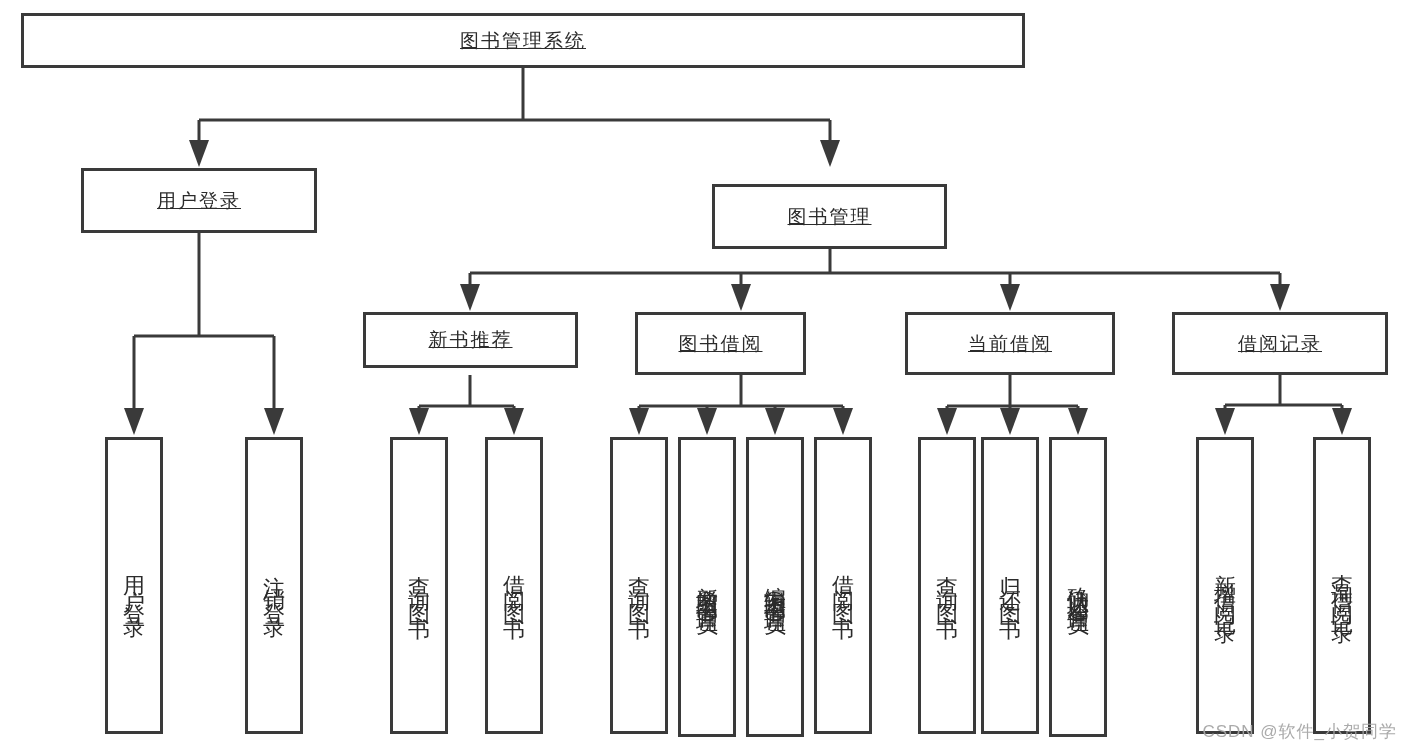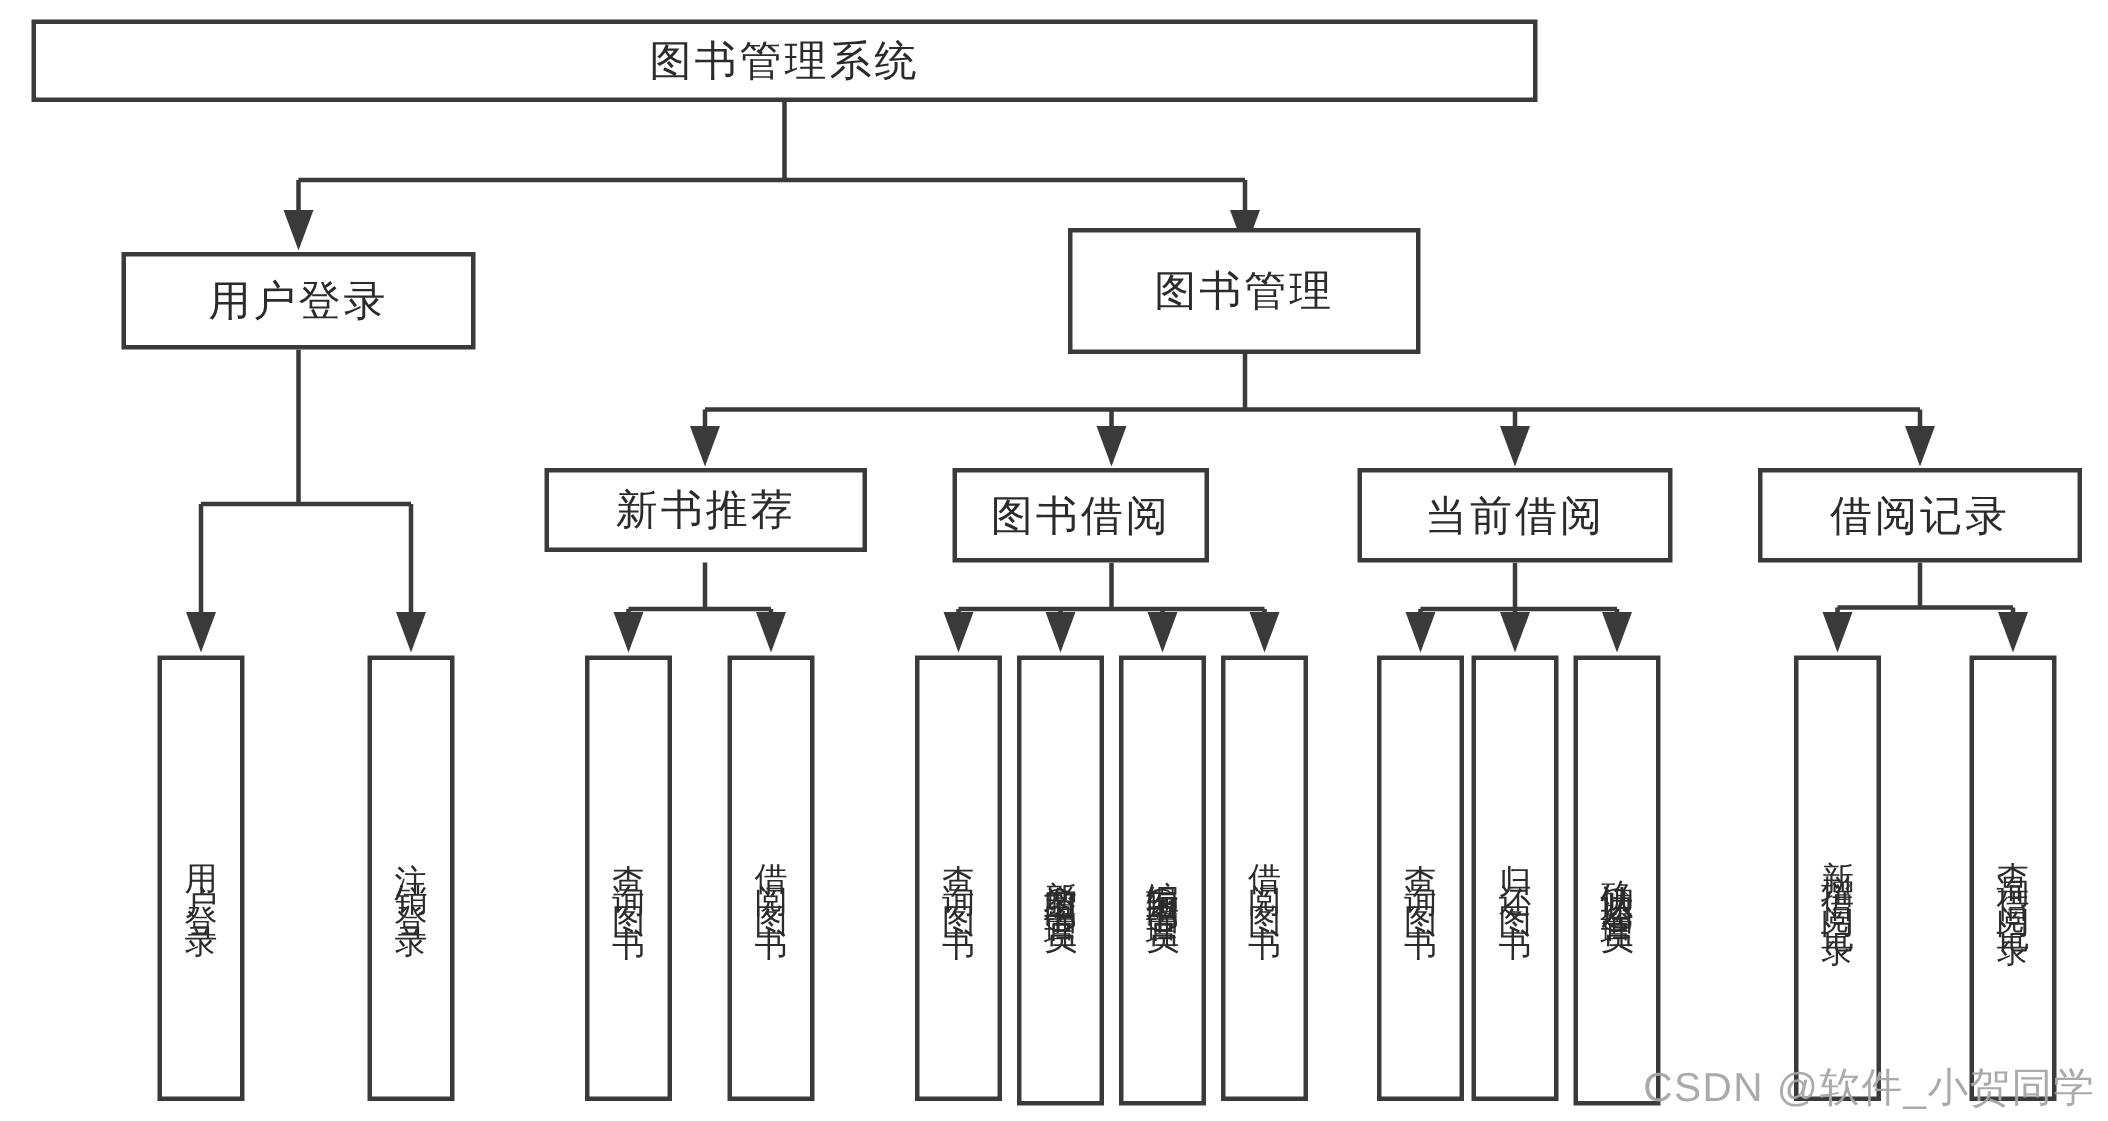--- a/index.html
+++ b/index.html
@@ -26,39 +26,40 @@
     position: absolute;
     box-sizing: border-box;
     border: 3px solid #3a3a3a;
     background: #ffffff;
     display: flex;
     align-items: center;
     justify-content: center;
     color: #2b2b2b;
   }
   .hbox {
-    font-size: 28px;
+    font-size: 19px;
     letter-spacing: 2px;
     white-space: nowrap;
+    text-decoration: underline;
   }
   .vbox .vtext {
     writing-mode: vertical-rl;
     text-orientation: mixed;
     font-size: 22px;
     line-height: 1;
     letter-spacing: 14px;
     color: #2b2b2b;
   }
   .vbox.len6 .vtext { letter-spacing: 10px; }
   .vbox.len9 .vtext { letter-spacing: 4px; }
   .watermark {
     position: absolute;
     right: 8px;
     bottom: 4px;
-    font-size: 27px;
+    font-size: 17px;
     letter-spacing: 1px;
     color: rgba(165,165,165,0.95);
     white-space: nowrap;
     z-index: 10;
   }
 </style>
 </head>
 <body>
 
 <div class="canvas">
@@ -122,21 +123,21 @@
     </g>
     <g fill="#3a3a3a">
       <path d="M1215 408 H1235 L1225 435 Z"></path>
       <path d="M1332 408 H1352 L1342 435 Z"></path>
     </g>
   </svg>
 
   <div class="node hbox" style="left:21px;top:13px;width:1004px;height:55px">图书管理系统</div>
 
   <div class="node hbox" style="left:81px;top:168px;width:236px;height:65px">用户登录</div>
-  <div class="node hbox" style="left:712px;top:152px;width:235px;height:84px">图书管理</div>
+  <div class="node hbox" style="left:712px;top:184px;width:235px;height:65px">图书管理</div>
 
   <div class="node hbox" style="left:363px;top:312px;width:215px;height:56px">新书推荐</div>
   <div class="node hbox" style="left:635px;top:312px;width:171px;height:63px">图书借阅</div>
   <div class="node hbox" style="left:1172px;top:312px;width:216px;height:63px">借阅记录</div>
   <div class="node hbox" style="left:905px;top:312px;width:210px;height:63px">当前借阅</div>
 
   <div class="node vbox" style="left:105px;top:437px;width:58px;height:297px">
     <span class="vtext">用户登录</span>
   </div>
   <div class="node vbox" style="left:245px;top:437px;width:58px;height:297px">

